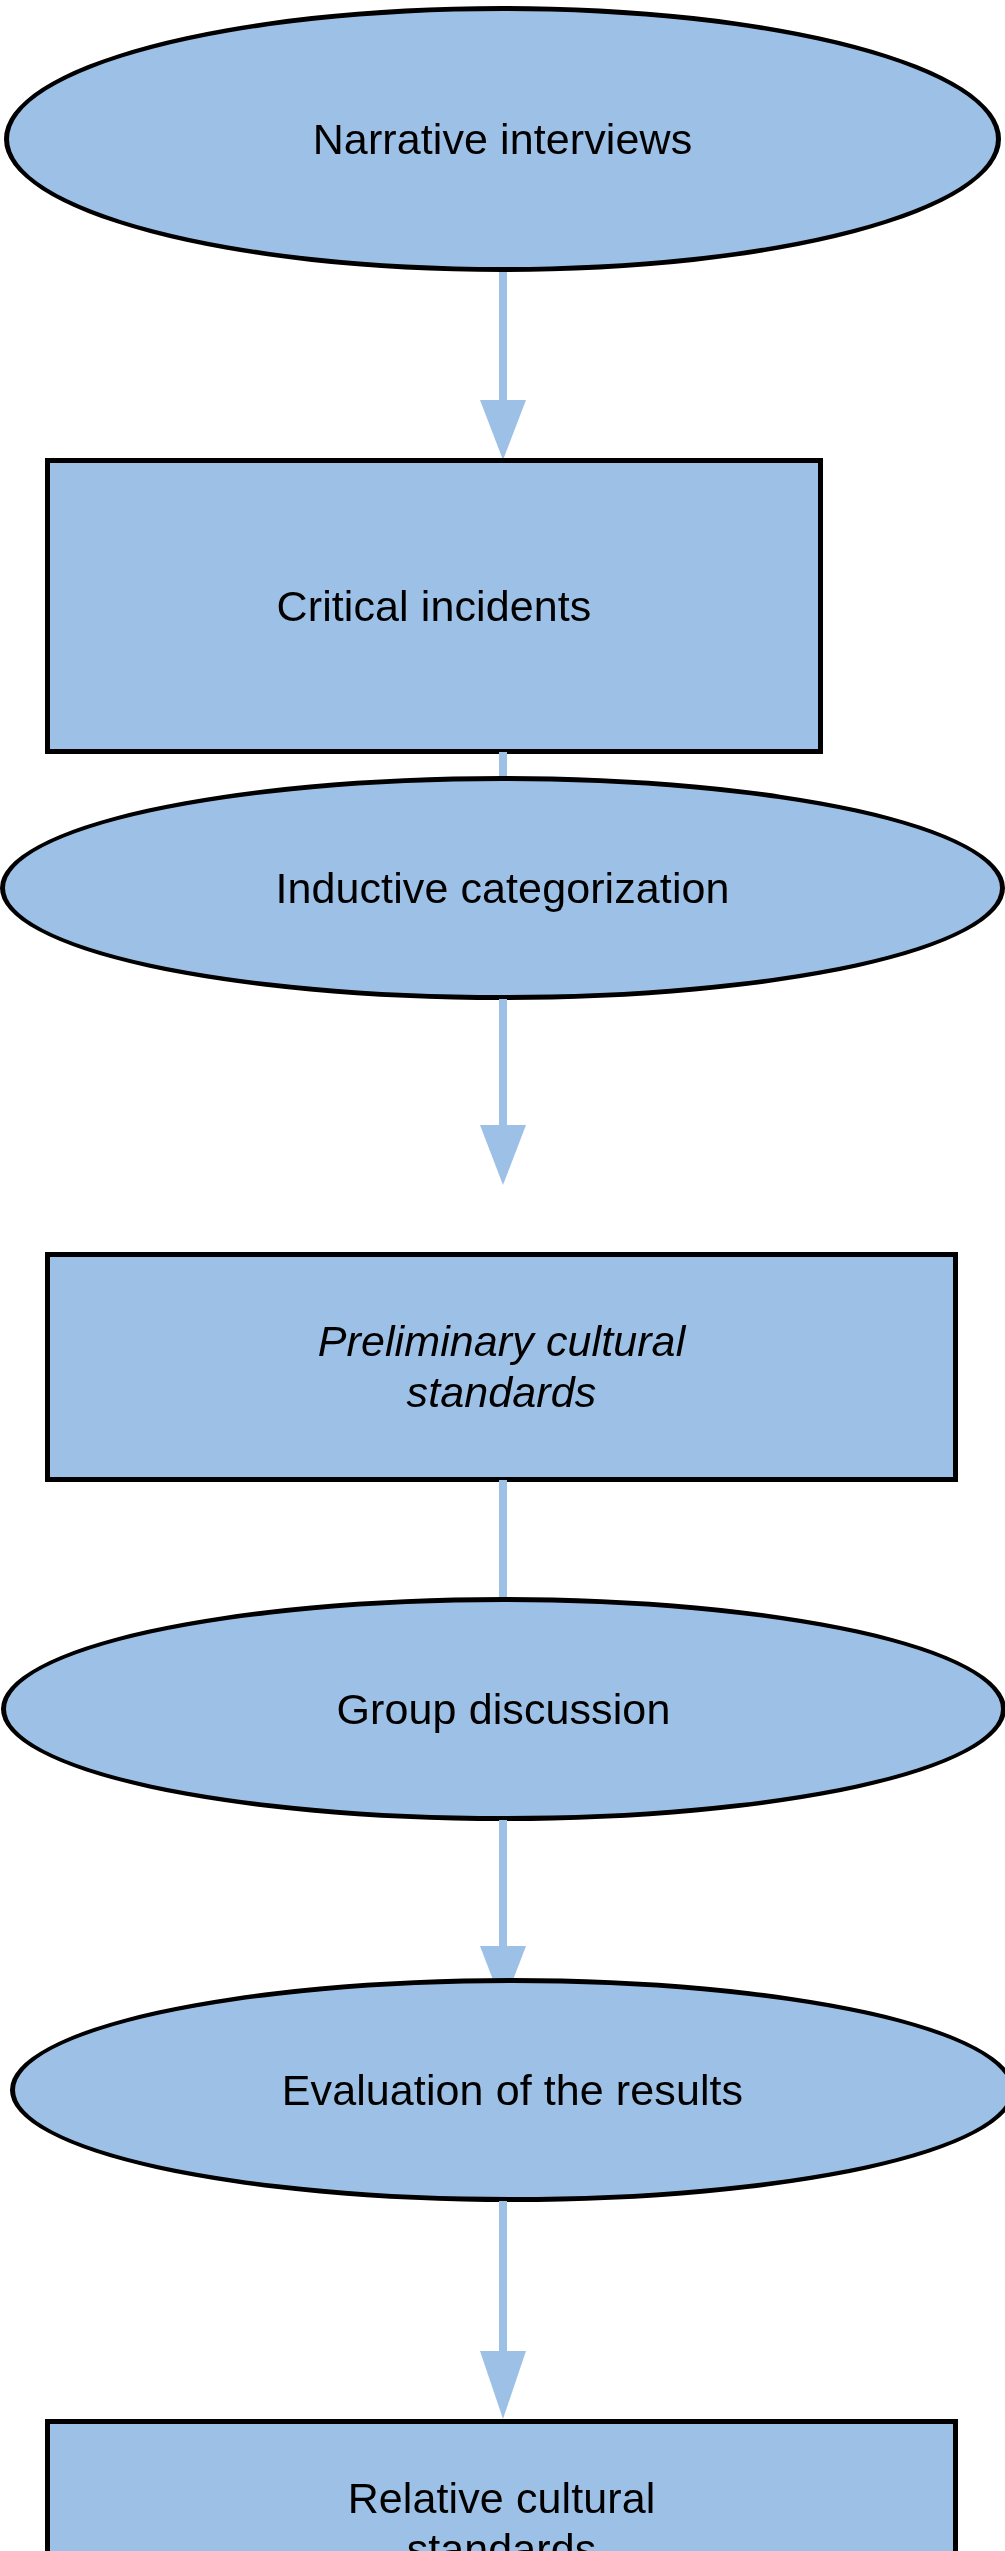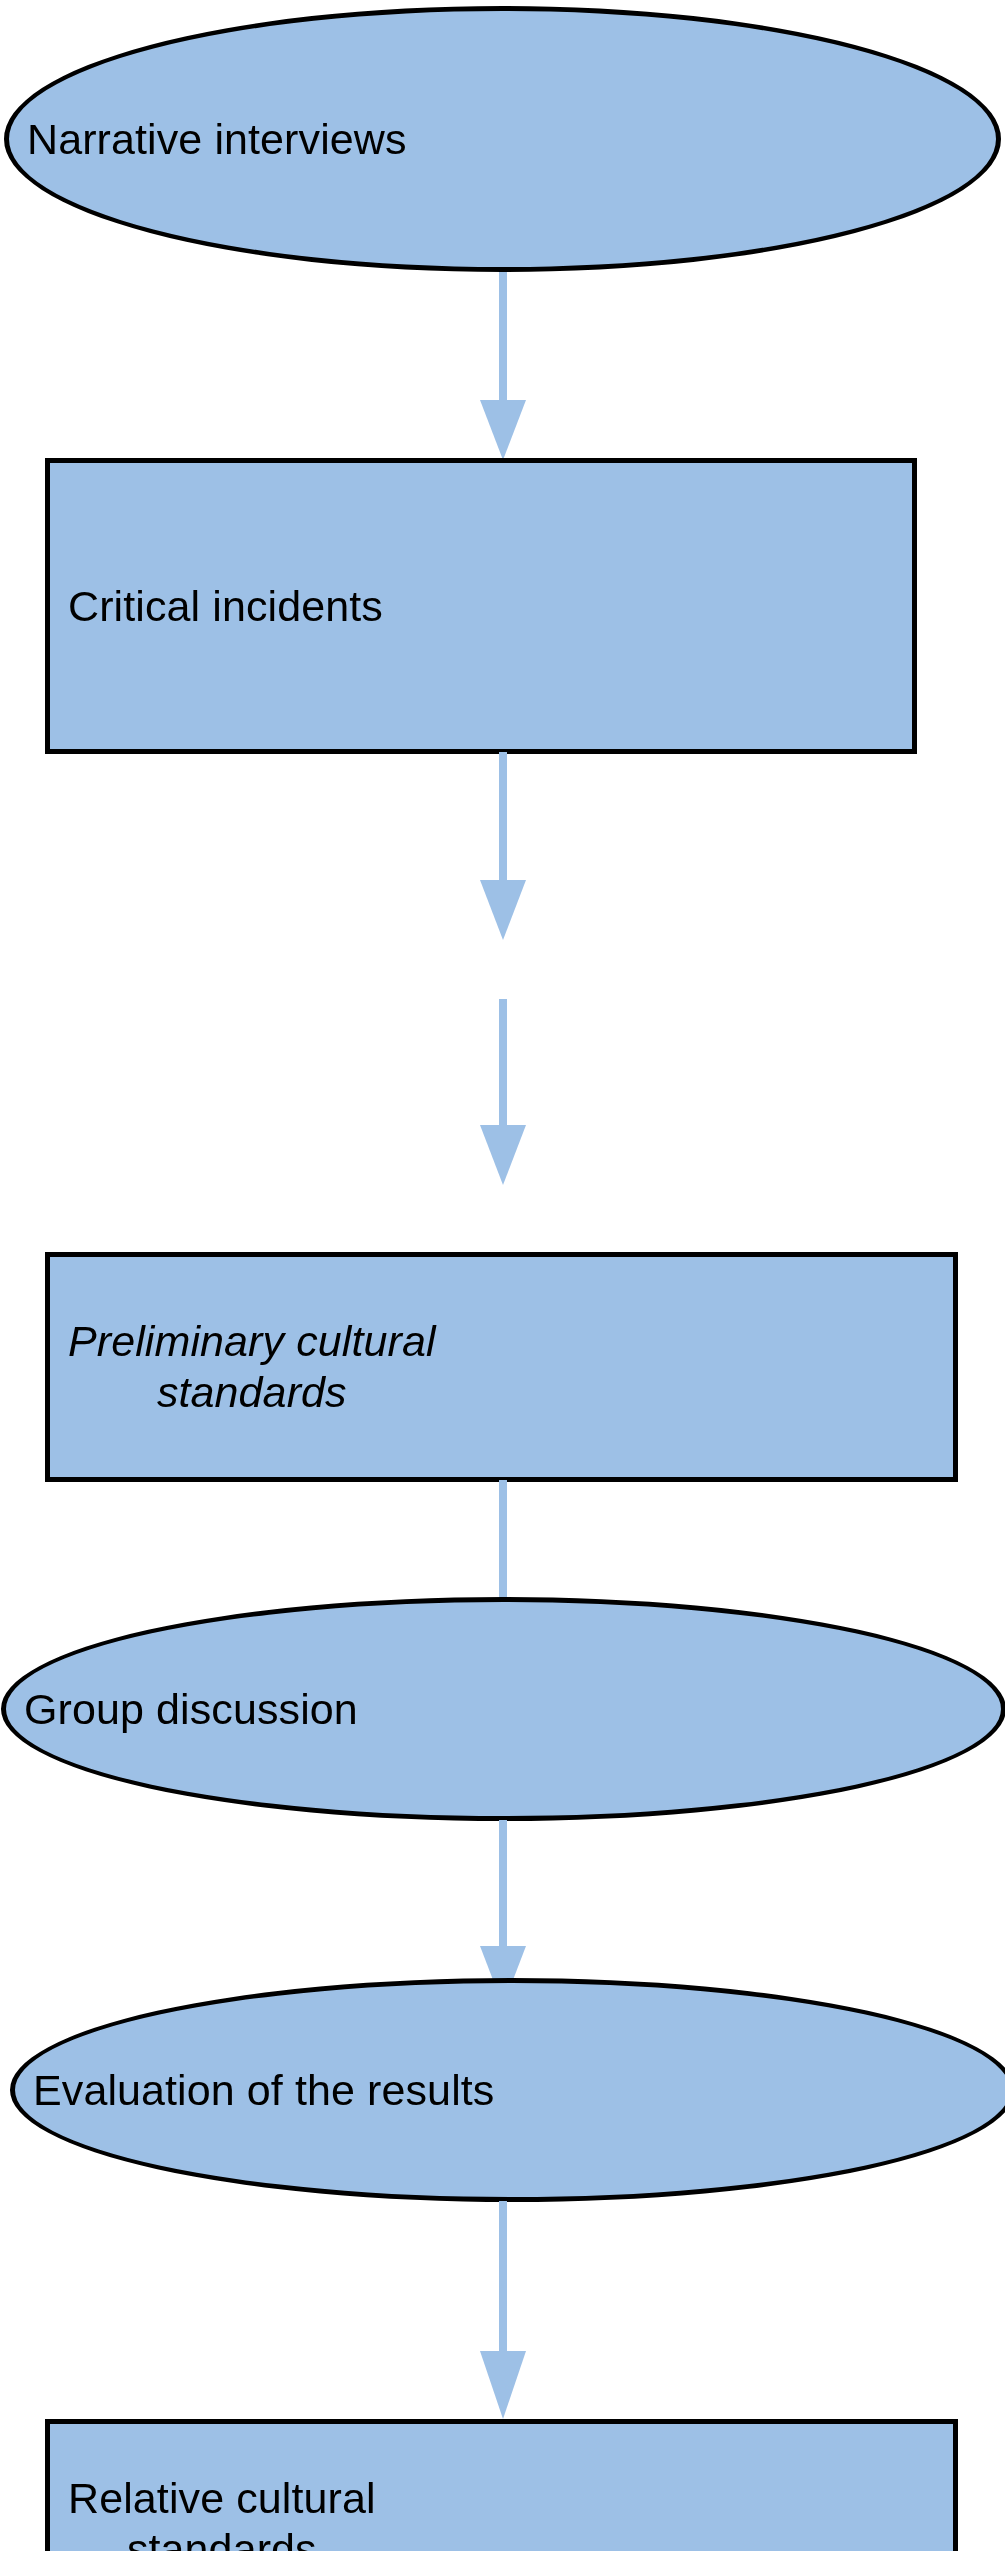--- a/index.html
+++ b/index.html
@@ -14,20 +14,21 @@
     position: relative;
     width: 1005px;
     height: 2551px;
     background: #ffffff;
     overflow: hidden;
   }
   .node {
     position: absolute;
     display: flex;
     align-items: center;
+    justify-content: center;
     box-sizing: border-box;
     background: #9dc0e6;
     border: 5px solid #000000;
     text-align: center;
   }
   .node.ellipse {
     border-radius: 50%;
   }
   .node.rect {
     border-radius: 0;
@@ -62,31 +63,34 @@
     <span class="node-label">Narrative interviews</span>
   </div>
 
   <div class="connector" style="left:473px; top:272px; height:188px;">
     <svg viewBox="0 0 60 188" preserveAspectRatio="none">
       <rect x="26" y="0" width="8" height="135" fill="#9dc0e6"></rect>
       <polygon points="7,128 53,128 30,188" fill="#9dc0e6"></polygon>
     </svg>
   </div>
 
-  <div class="node rect" style="left:45px; top:458px; width:872px; height:296px;">
+  <div class="node rect" style="left:45px; top:458px; width:778px; height:296px;">
     <span class="node-label">Critical incidents</span>
   </div>
 
   <div class="connector" style="left:473px; top:752px; height:188px;">
     <svg viewBox="0 0 60 188" preserveAspectRatio="none">
       <rect x="26" y="0" width="8" height="135" fill="#9dc0e6"></rect>
       <polygon points="7,128 53,128 30,188" fill="#9dc0e6"></polygon>
     </svg>
   </div>
 
+  <div class="node ellipse" style="left:0px; top:776px; width:1005px; height:224px;">
+    <span class="node-label">Inductive categorization</span>
+  </div>
 
   <div class="connector" style="left:473px; top:999px; height:186px;">
     <svg viewBox="0 0 60 186" preserveAspectRatio="none">
       <rect x="26" y="0" width="8" height="133" fill="#9dc0e6"></rect>
       <polygon points="7,126 53,126 30,186" fill="#9dc0e6"></polygon>
     </svg>
   </div>
 
   <div class="node rect" style="left:45px; top:1252px; width:913px; height:230px;font-style:italic;">
     <span class="node-label">Preliminary cultural

